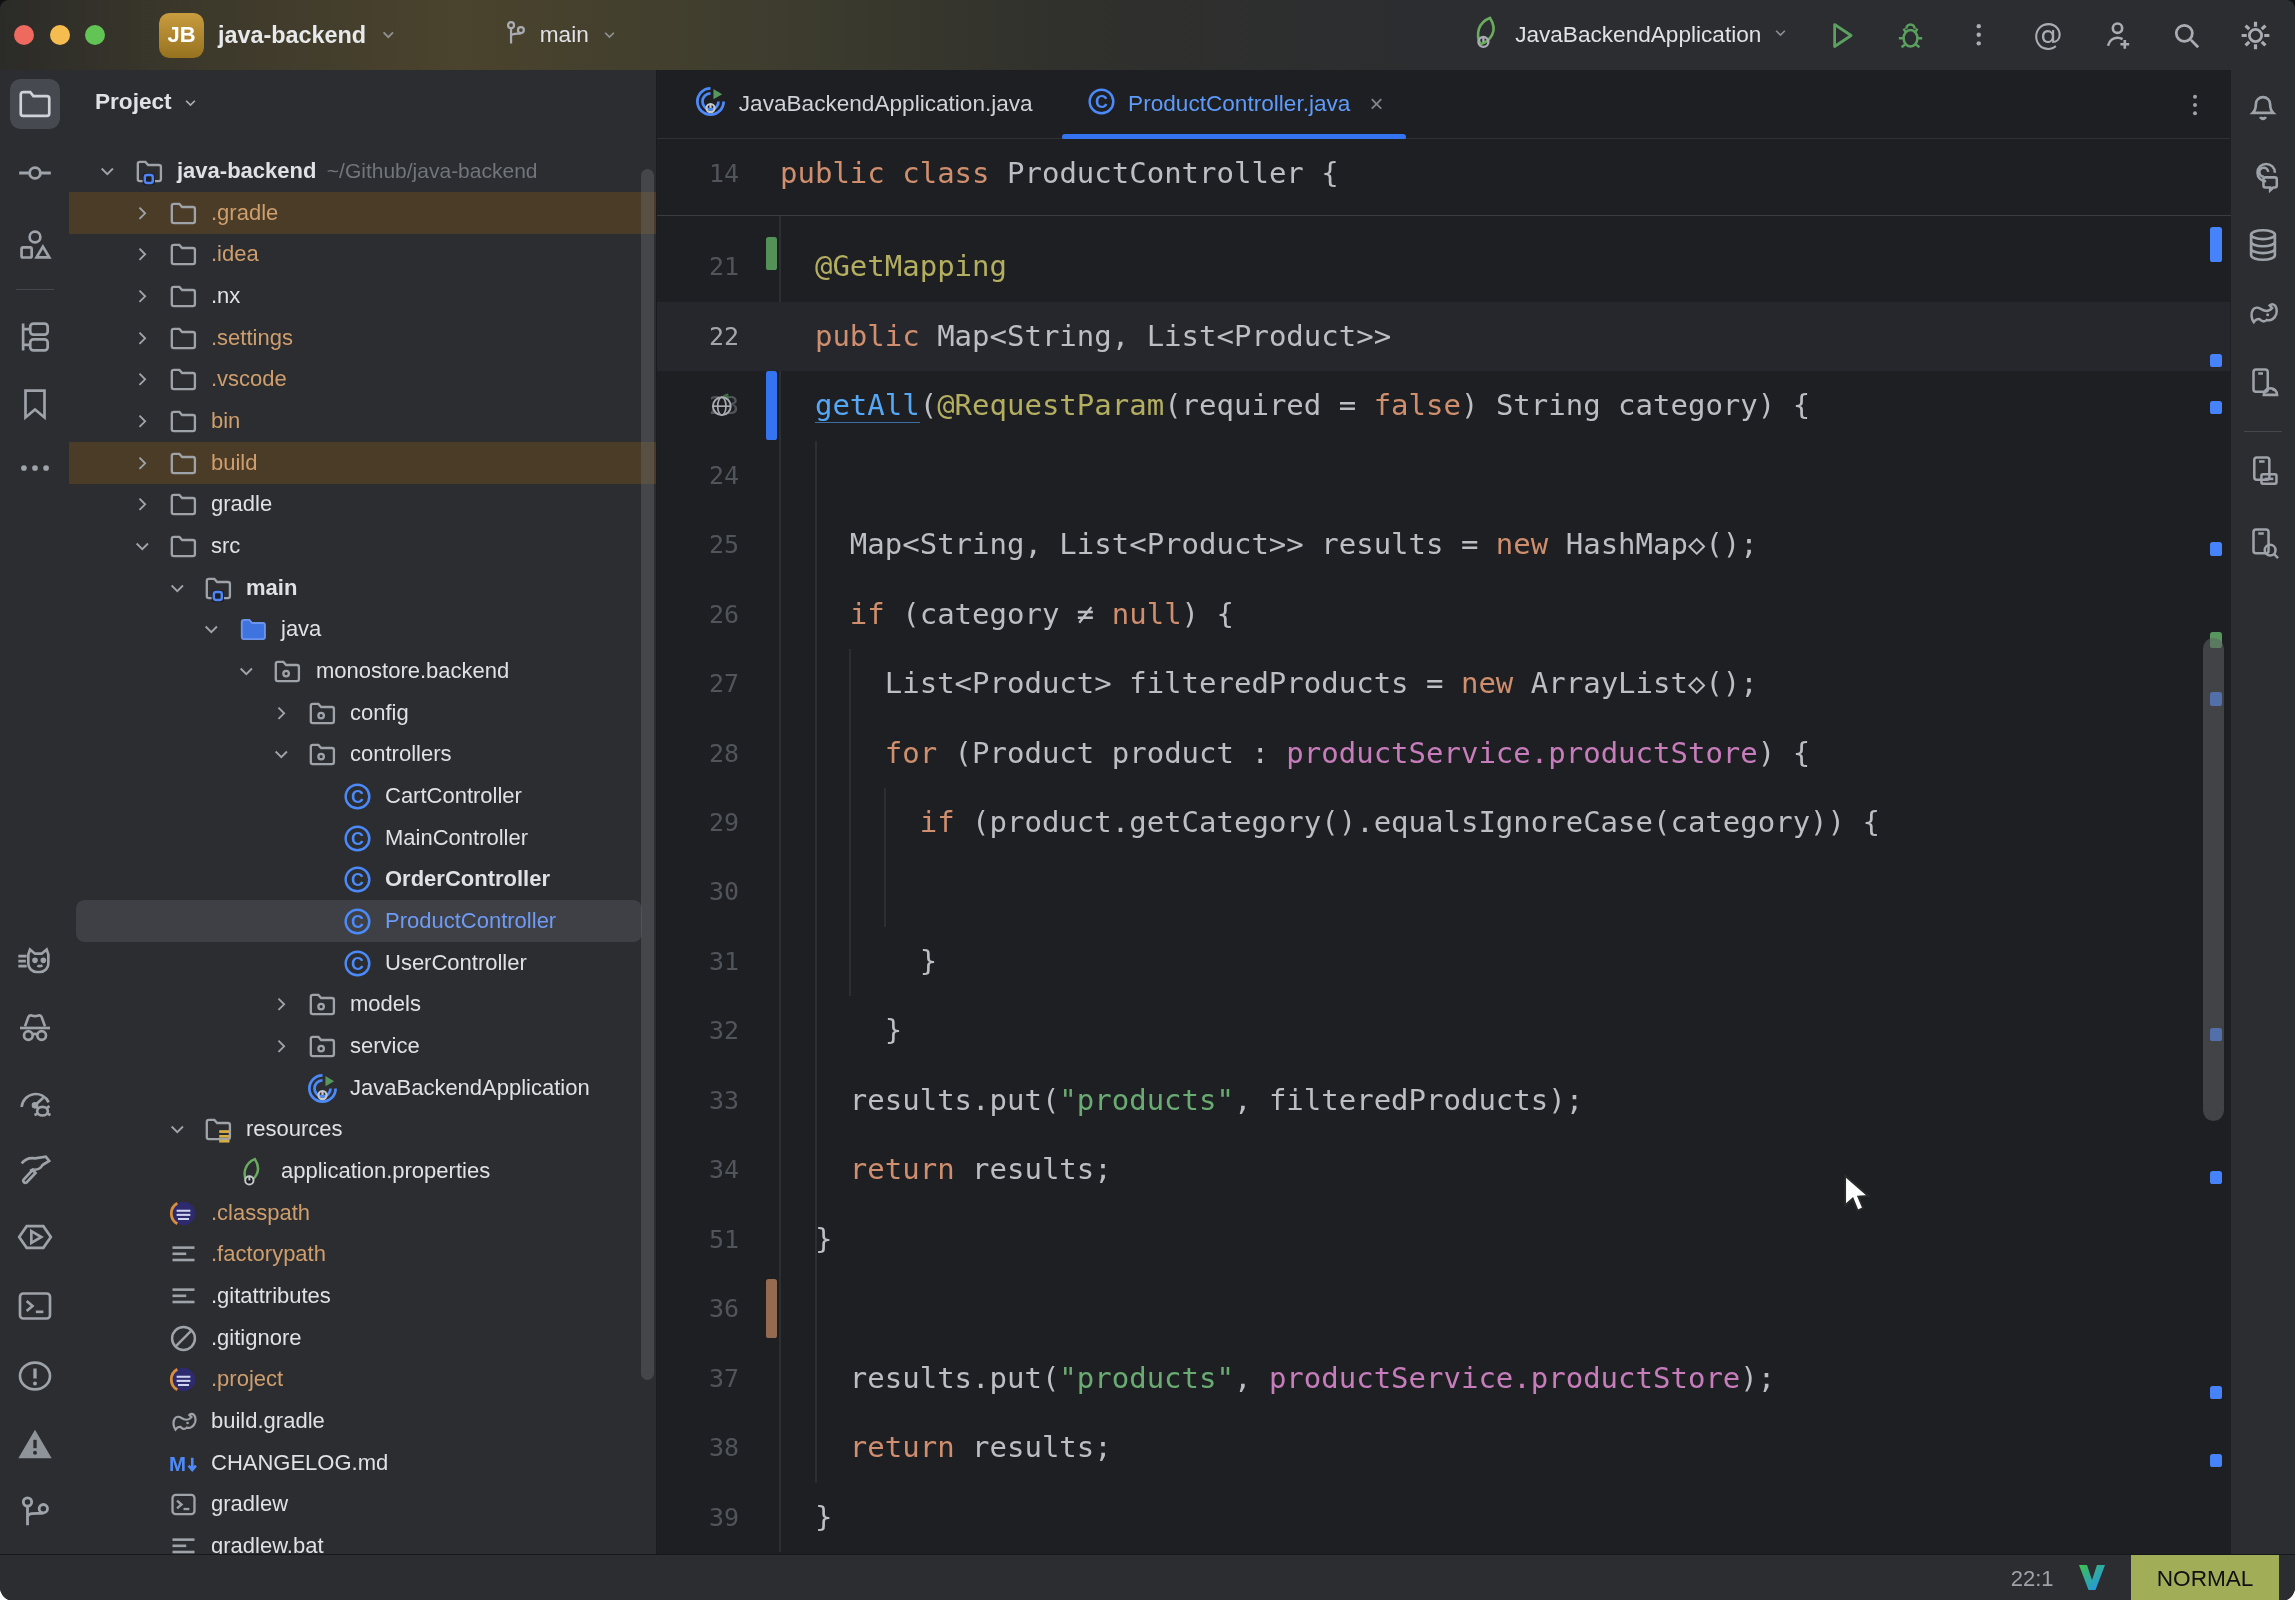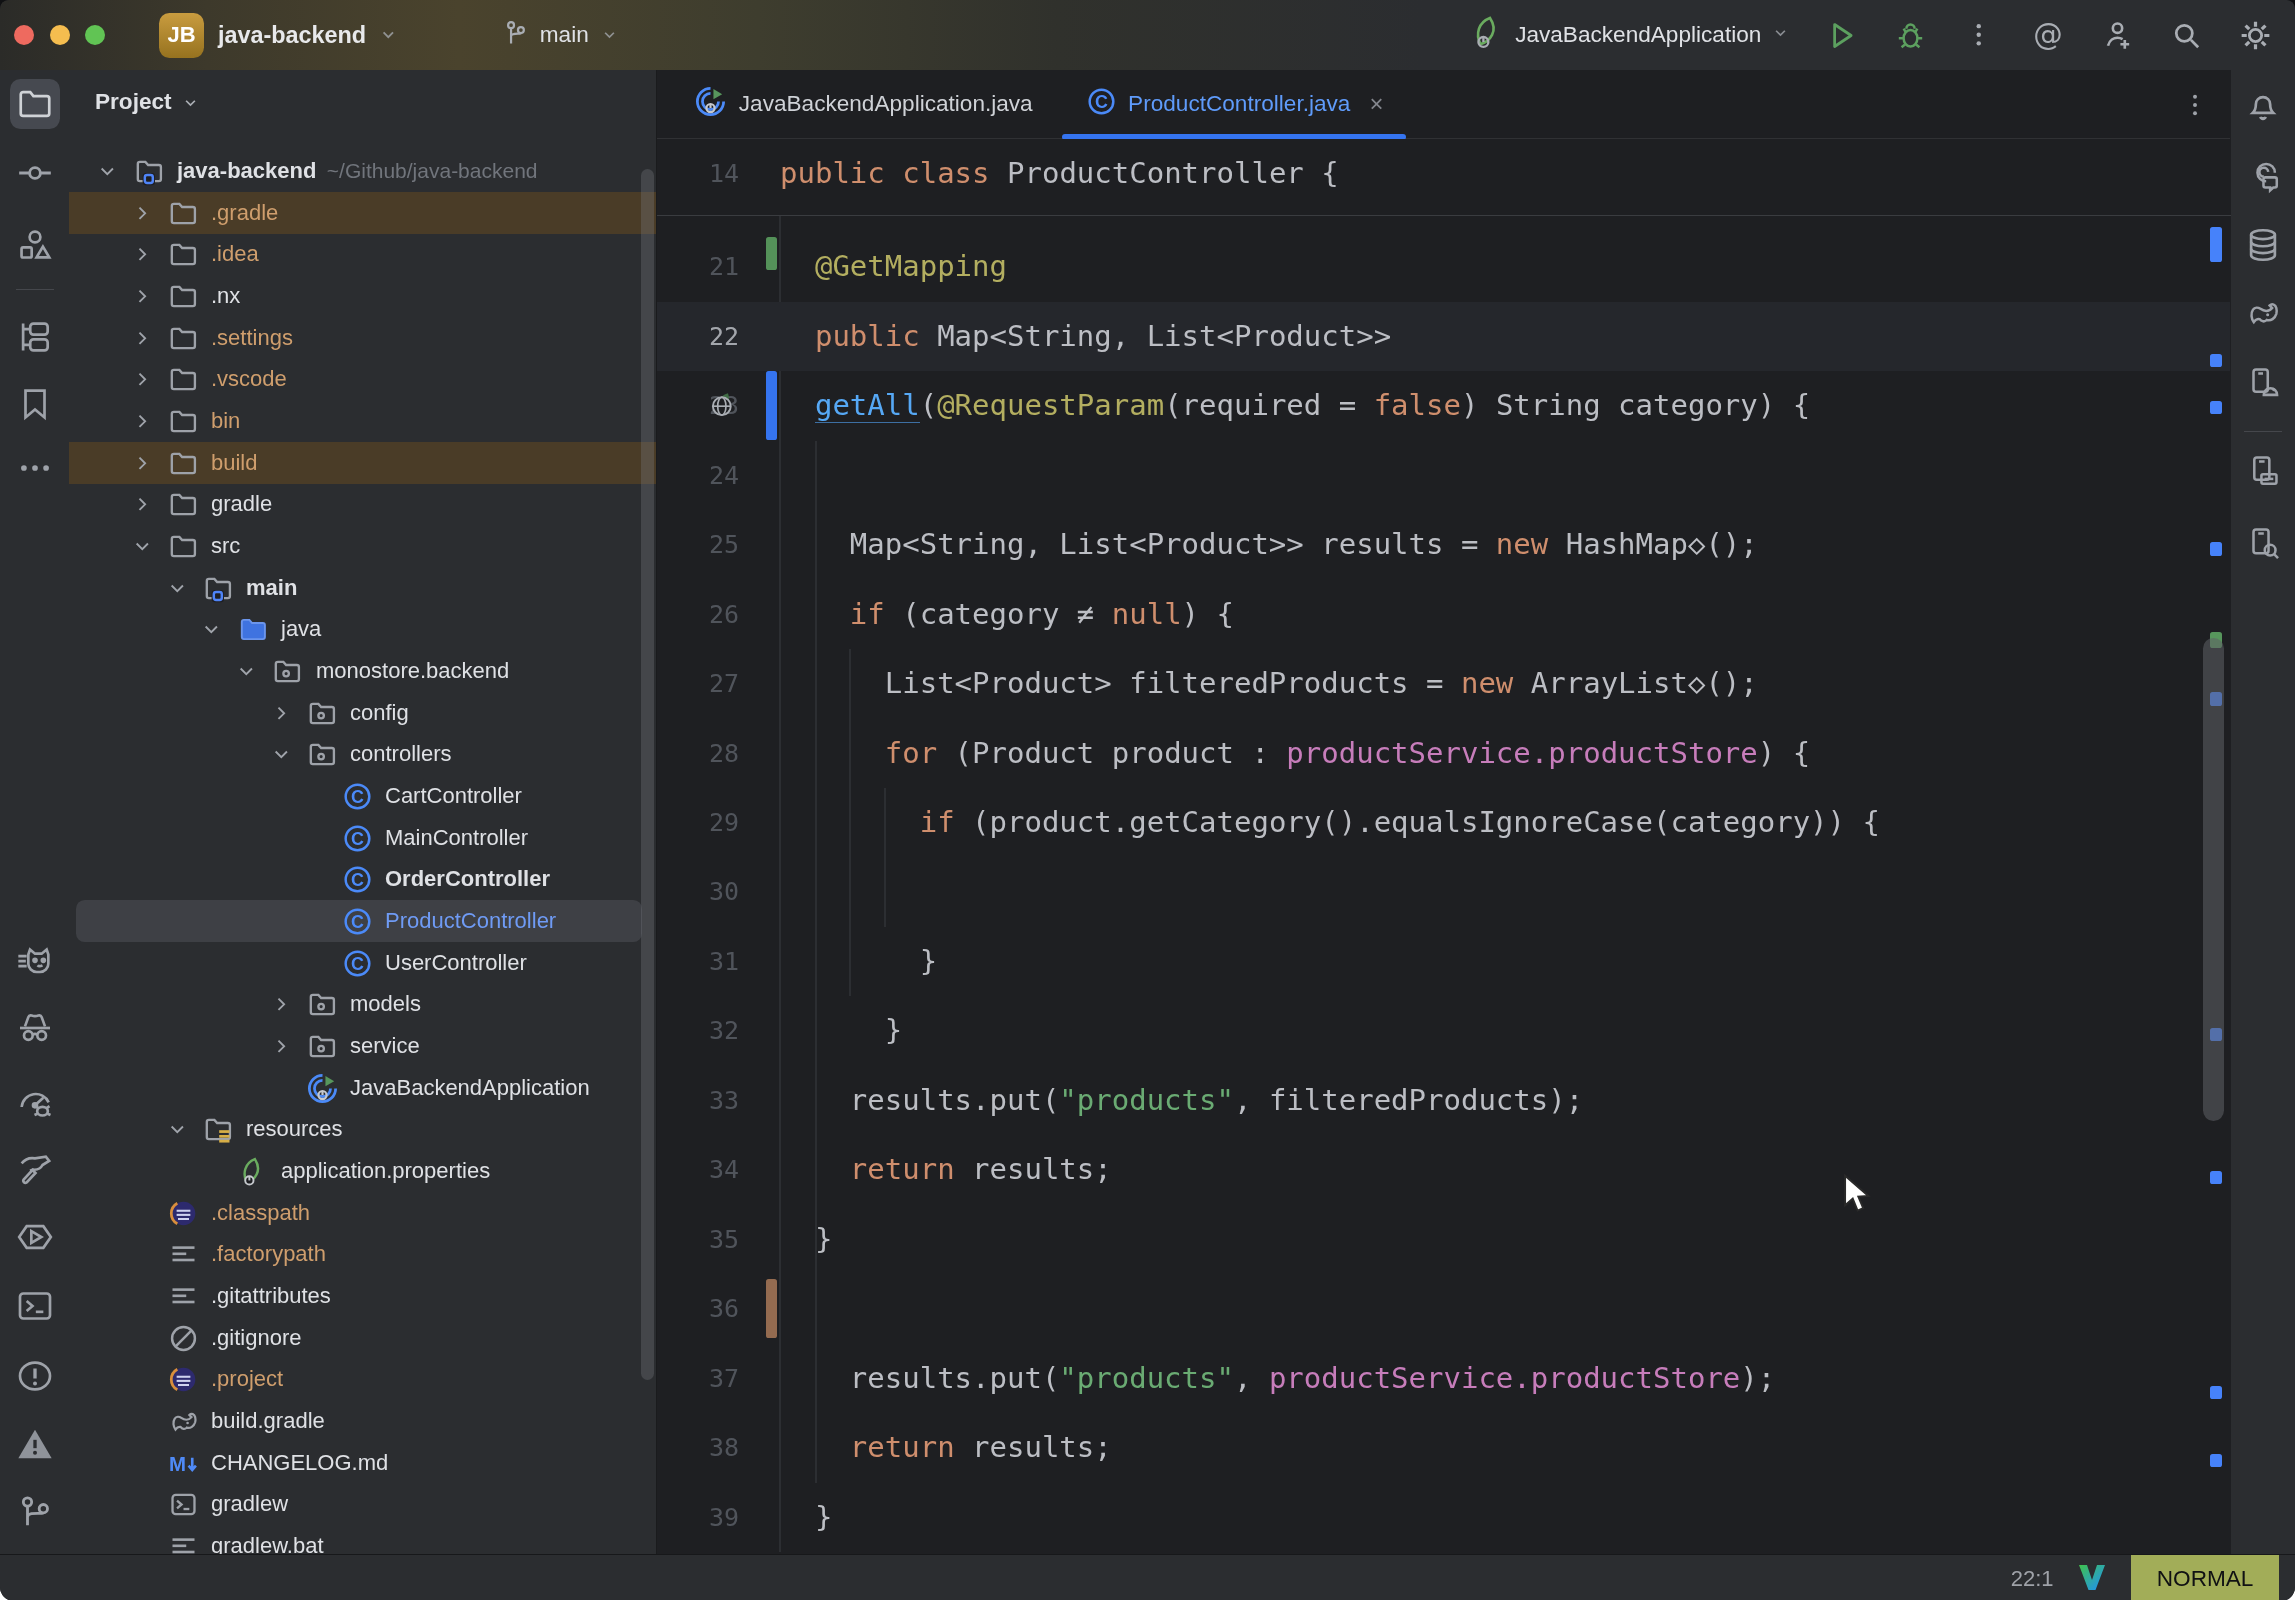--- a/index.html
+++ b/index.html
@@ -804,21 +804,21 @@
           </div>
           <div class="cline" style="top: 996px;">
             <span class="lnum">33</span>
             <span class="ltext"><span>    </span><span class="tk-pl">results.put(</span><span class="tk-str">"products"</span><span class="tk-pl">, filteredProducts);</span></span>
           </div>
           <div class="cline" style="top: 1065px;">
             <span class="lnum">34</span>
             <span class="ltext"><span>    </span><span class="tk-kw">return</span><span class="tk-pl"> results;</span></span>
           </div>
           <div class="cline" style="top: 1135px;">
-            <span class="lnum">35</span>
+            <span class="lnum">51</span>
             <span class="ltext"><span>  </span><span class="tk-pl">}</span></span>
           </div>
           <div class="cline" style="top: 1204px;">
             <span class="lnum">36</span>
             <span class="gbar tan"></span>
             <span class="ltext"><span></span></span>
           </div>
           <div class="cline" style="top: 1274px;">
             <span class="lnum">37</span>
             <span class="ltext"><span>    </span><span class="tk-pl">results.put(</span><span class="tk-str">"products"</span><span class="tk-pl">, </span><span class="tk-fld">productService.productStore</span><span class="tk-pl">);</span></span>

